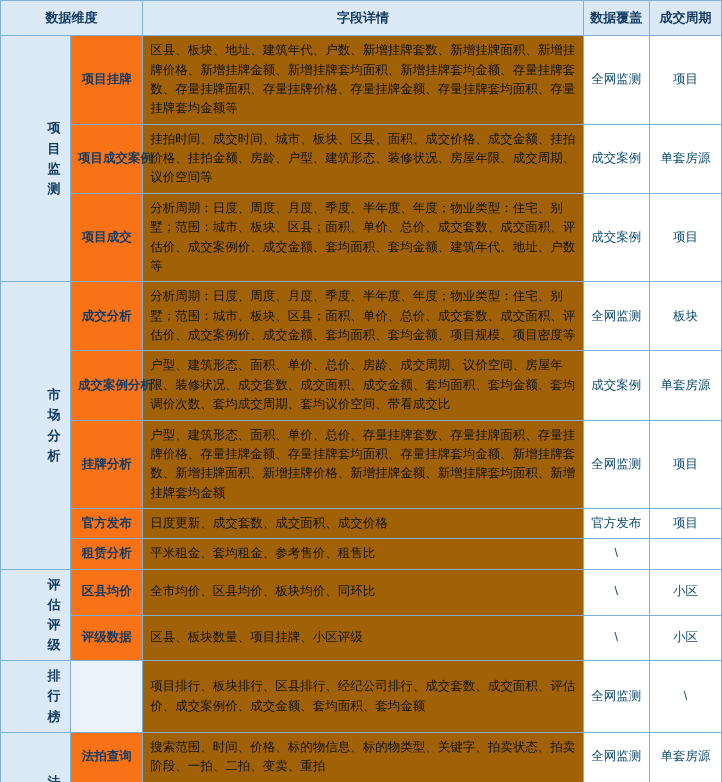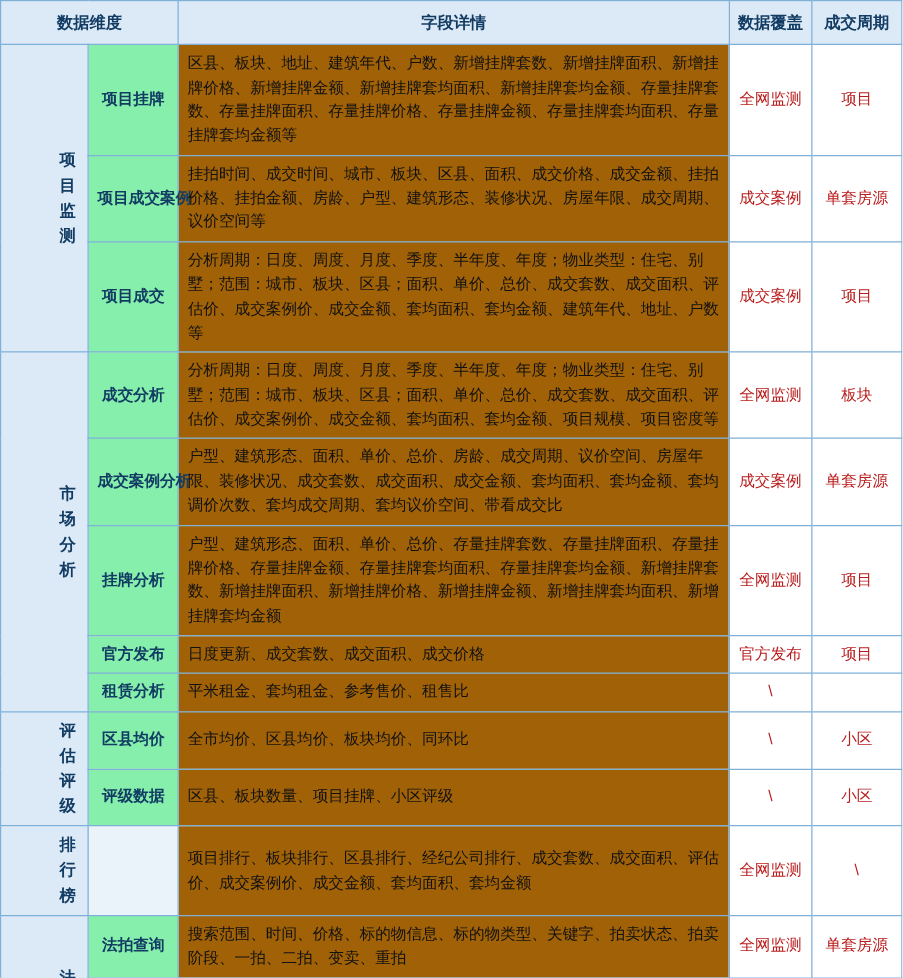--- a/index.html
+++ b/index.html
@@ -39,36 +39,36 @@
 
   td.dim{
     background:#dce9f6;
     color:#123c63;
     font-weight:bold;
     text-align:center;
     font-size:13px;
     padding-left:44px;
   }
   td.sub{
-    background:#86efac;
+    background:#f97316;
     color:#123c63;
     font-weight:bold;
     text-align:center;
     font-size:12.5px;
     white-space:nowrap;
   }
   td.detail{
     background:#a16207;
     text-align:left;
     color:#111;
   }
   td.cov, td.gran{
     background:#ffffff;
     text-align:center;
-    color:#b91c1c;
+    color:#0c4a6e;
     font-size:12.5px;
   }
   td.blank{
     background:#eaf2fa;
   }
 </style>
 </head>
 <body>
 
 <table>

